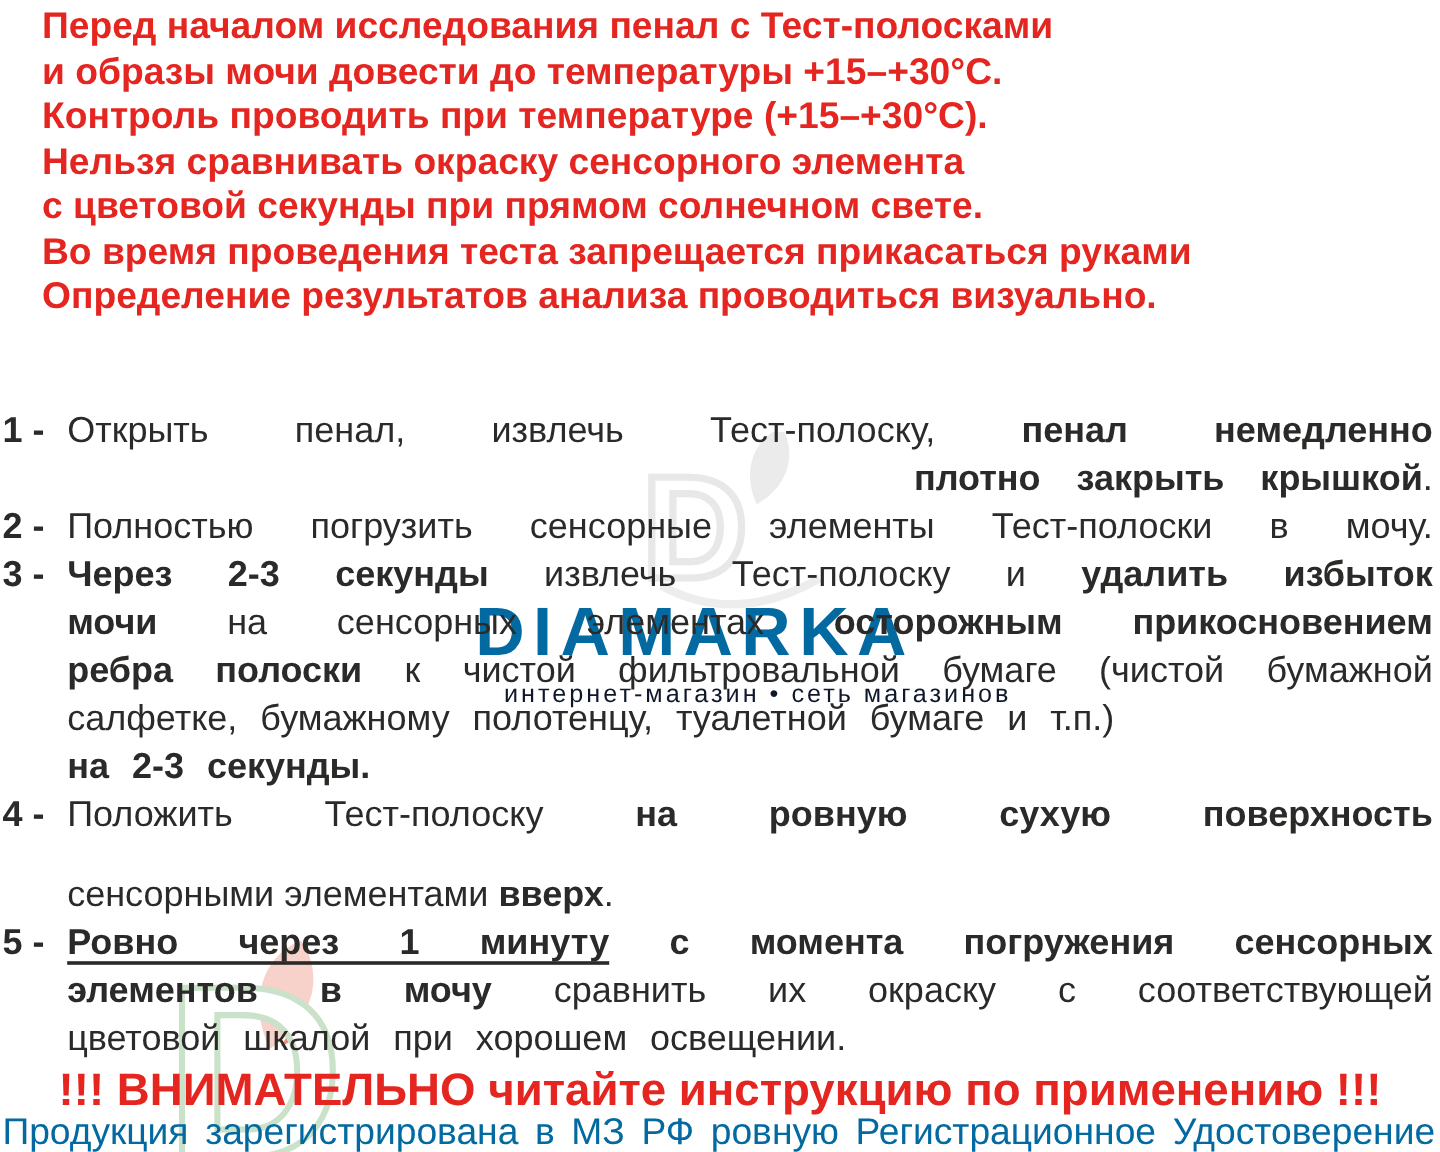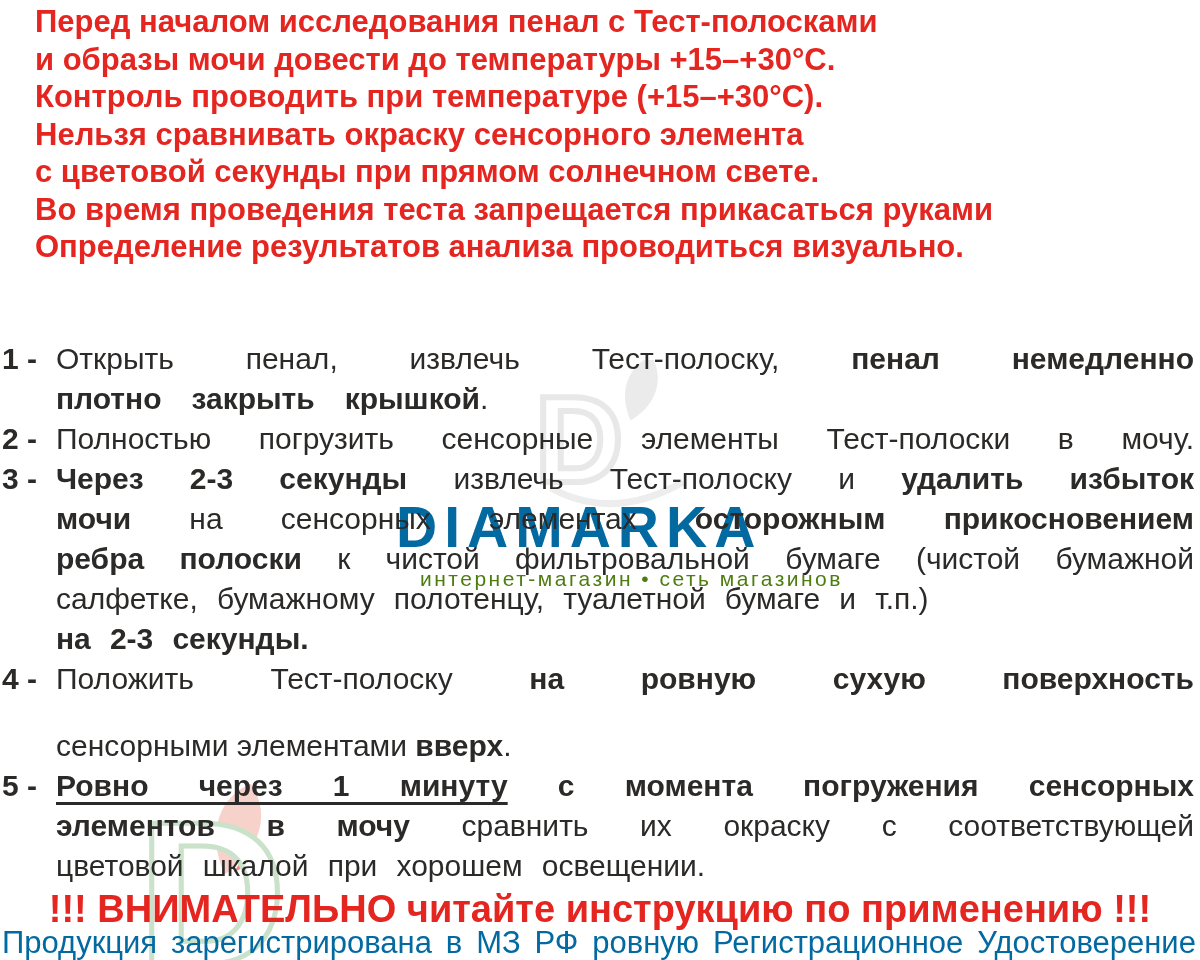--- a/index.html
+++ b/index.html
@@ -15,21 +15,21 @@
   
   .wm { position: absolute; z-index: 0; user-select: none; }
   .wm-name {
     left: 396px; top: 494px;
     font-size: 57px; font-weight: bold; letter-spacing: 7px;
     color: #0369a1;
   }
   .wm-tag {
     left: 420px; top: 567px;
     font-size: 21px; letter-spacing: 2.5px;
-    color: #4d7c0f;
+    color: #0f172a;
   }
   .wm-logo-center { left: 533px; top: 360px; }
   .wm-logo-bottom { left: 138px; top: 780px; }
 
   
   .content { position: absolute; inset: 0; z-index: 1; text-decoration: underline; }
 
   .red-header {
     position: absolute; top: 3px; left: 35px; right: 15px;
     color: #e42520; font-weight: bold;
@@ -42,21 +42,21 @@
   }
   .step { display: flex; }
   .step-num {
     flex: none; width: 56px; padding-left: 2px; box-sizing: border-box;
     font-weight: bold; line-height: 40px;
   }
   .step-body { flex: 1; min-width: 0; }
   .line { line-height: 40px; }
   .line.just { text-align: justify; text-align-last: justify; }
   .line.mid  { word-spacing: 0.36em; }
-  .line.loose{ word-spacing: 0.72em; }
+  .line.loose{ word-spacing: 0.72em; text-align: right; }
   .line.norm { word-spacing: normal; margin-top: 27px; }
   .seg-b { font-weight: bold; }
   .seg-u {
     text-decoration: underline;
     text-decoration-thickness: 3px;
     text-underline-offset: 6px;
   }
 
   .warning {
     position: absolute; top: 892px; left: 0; width: 100%;

